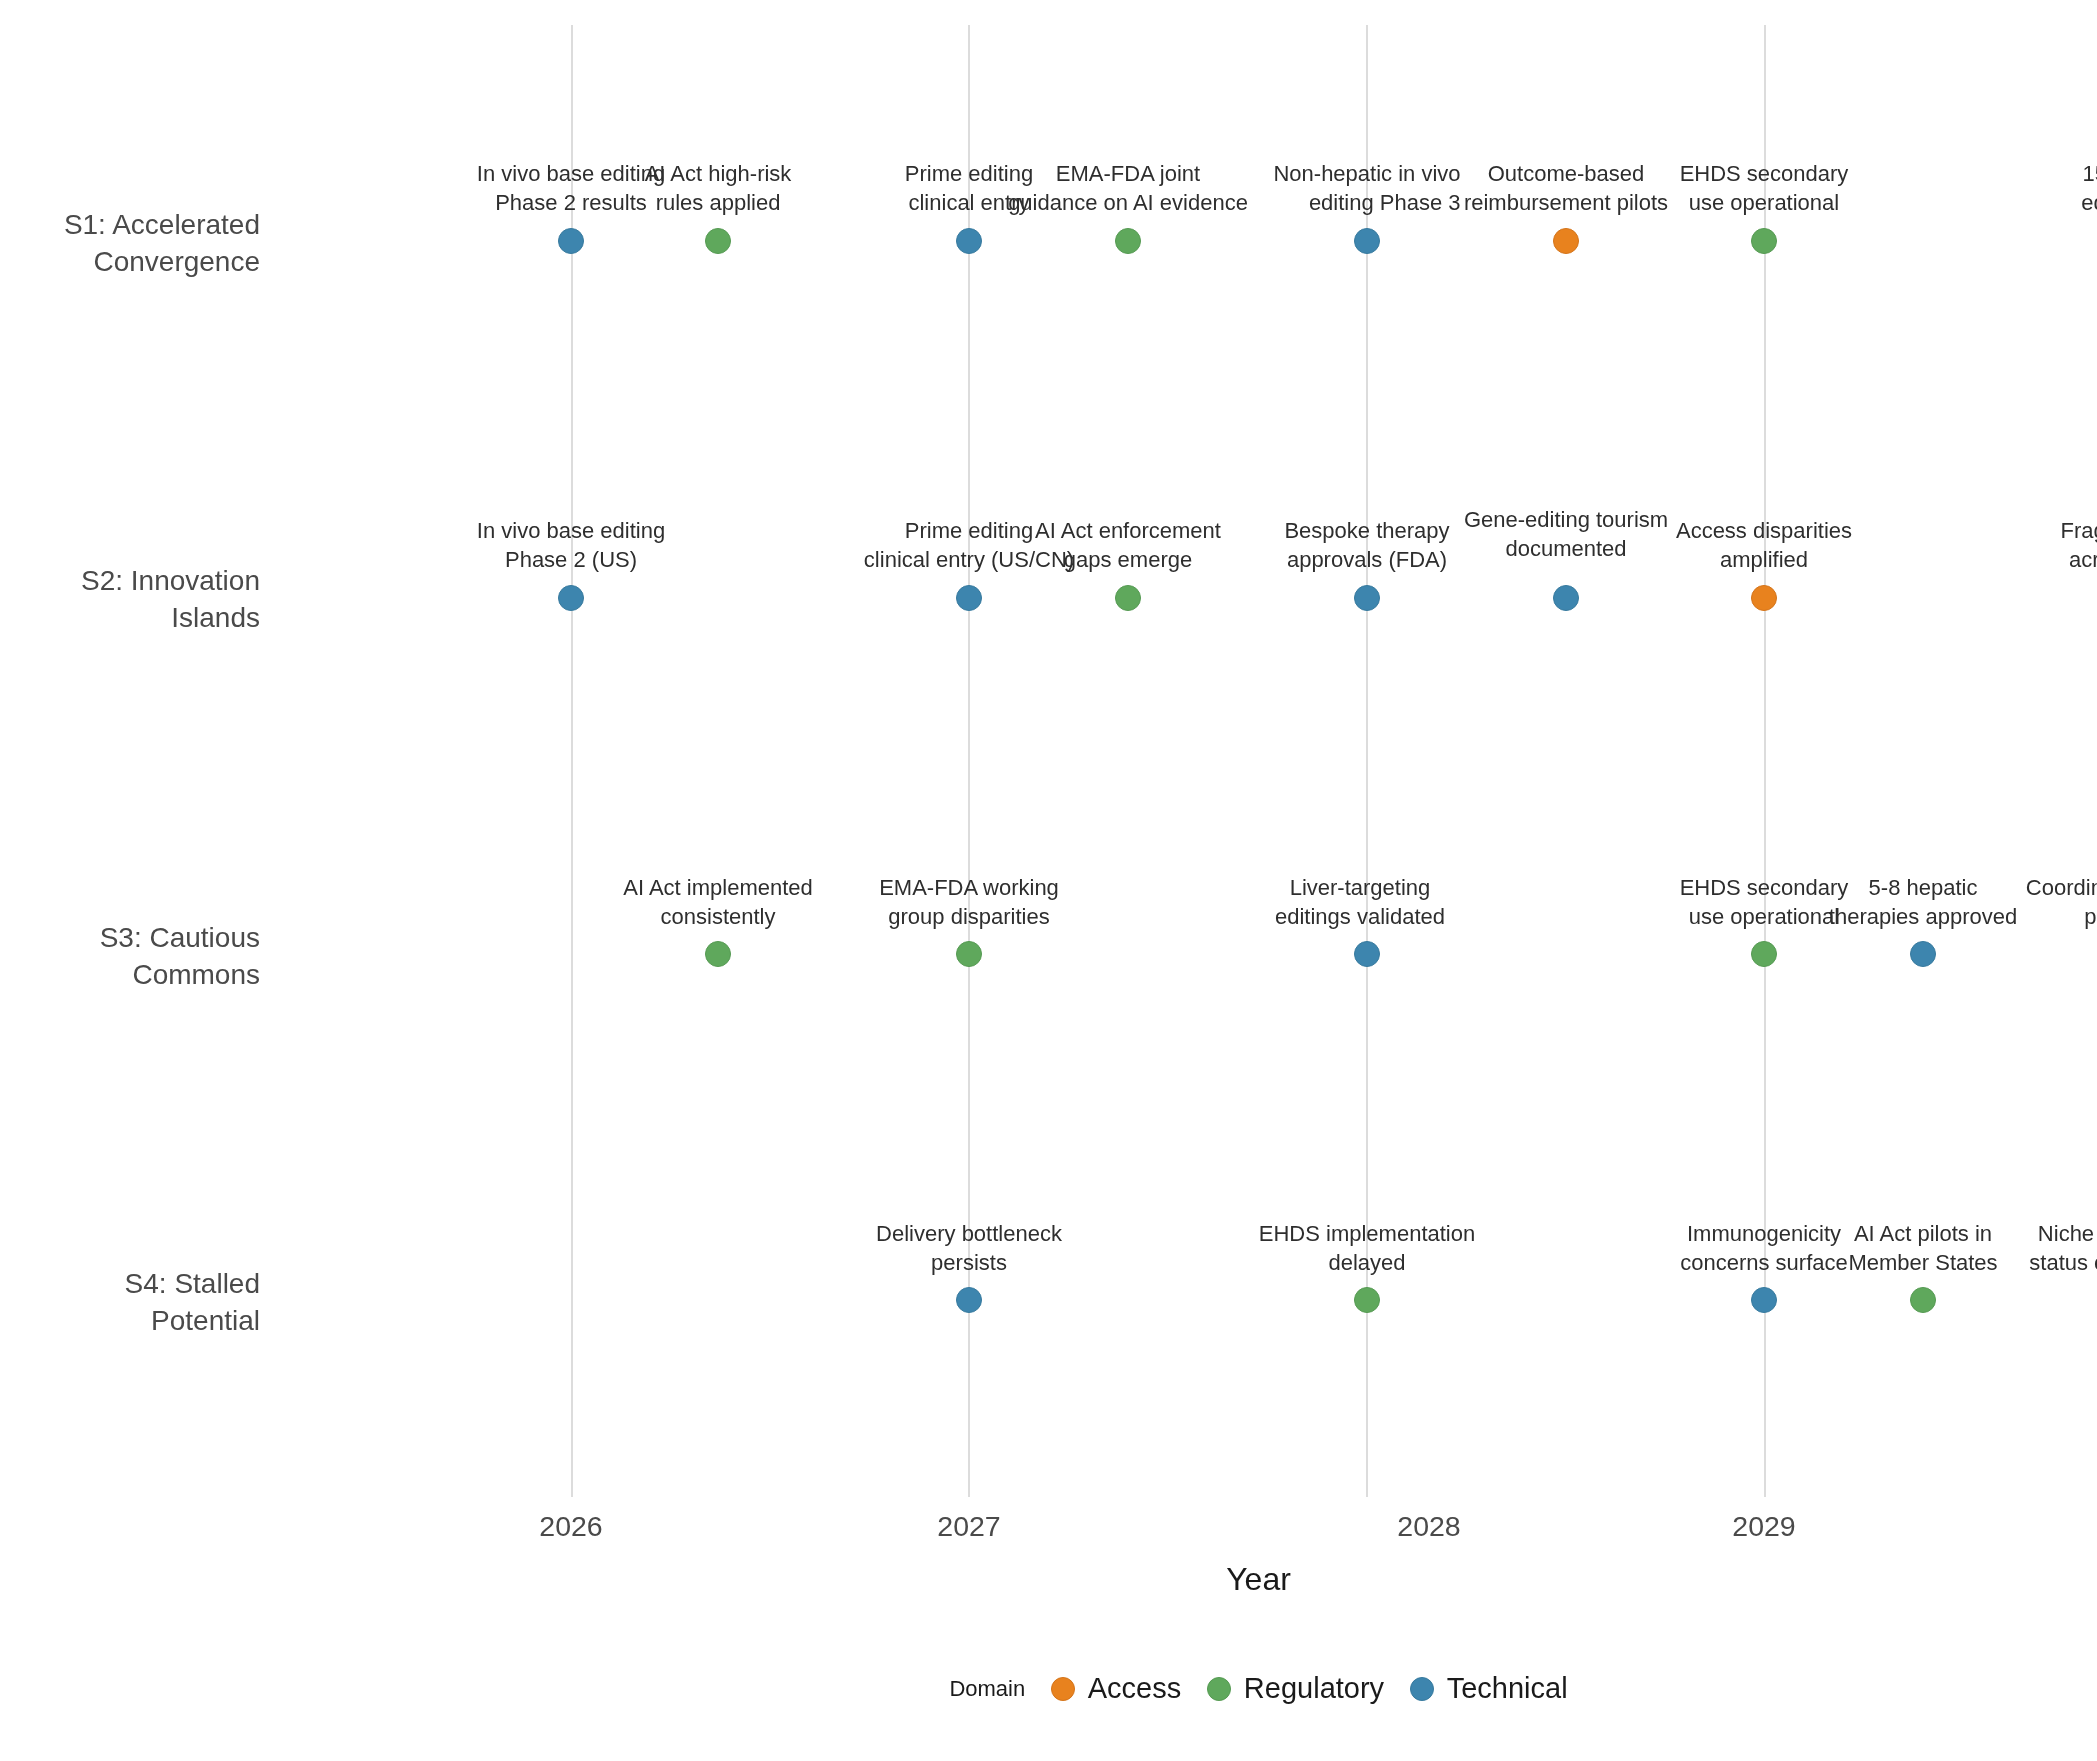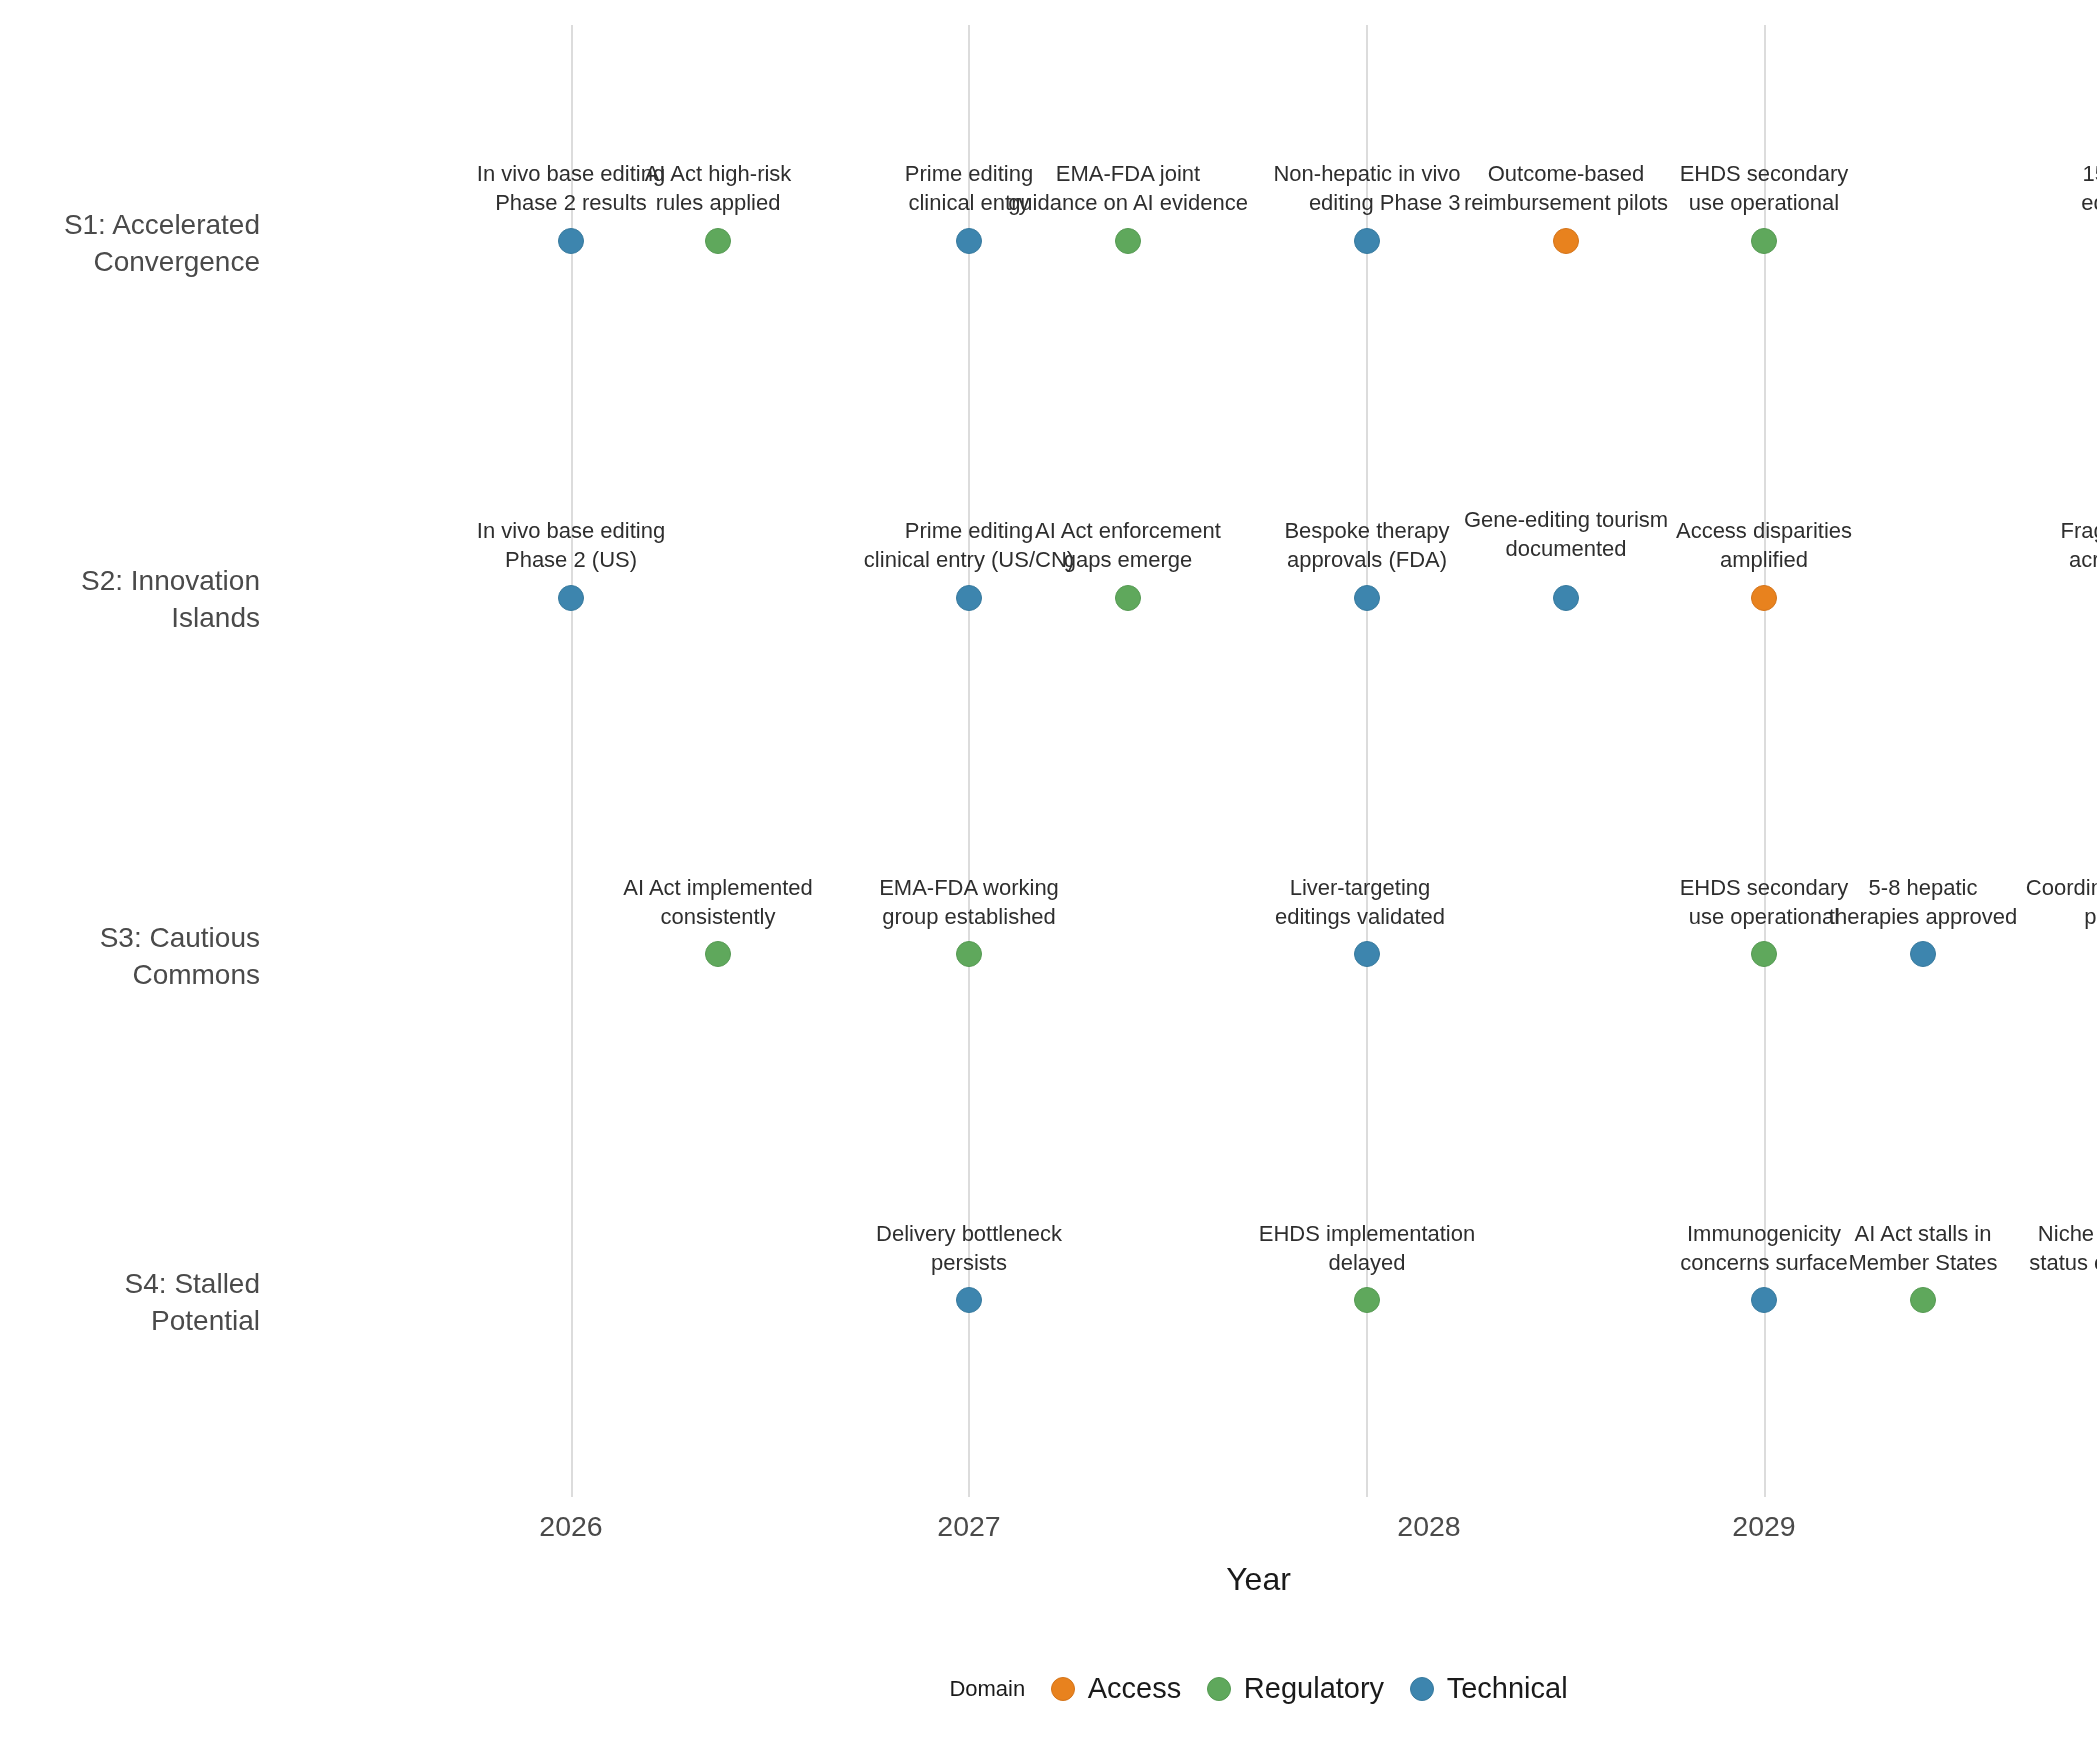--- a/index.html
+++ b/index.html
@@ -193,21 +193,21 @@
 amplified</div>
       <div class="marker-label" style="left: 2162px; top: 516px;">Fragmented portfolio
 across jurisdictions</div>
       <div class="row-label" style="top: 919px;">S3: Cautious
 Commons</div>
       <div class="marker regulatory" title="AI Act implemented consistently" style="left: 718px; top: 954px;"></div>
       <div class="marker-label" style="left: 718px; top: 873px;">AI Act implemented
 consistently</div>
       <div class="marker regulatory" title="EMA-FDA working group established" style="left: 969px; top: 954px;"></div>
       <div class="marker-label" style="left: 969px; top: 873px;">EMA-FDA working
-group established</div>
+group disparities</div>
       <div class="marker technical" title="Liver-targeting editings validated" style="left: 1367px; top: 954px;"></div>
       <div class="marker-label" style="left: 1360px; top: 873px;">Liver-targeting
 editings validated</div>
       <div class="marker regulatory" title="EHDS secondary use operational" style="left: 1764px; top: 954px;"></div>
       <div class="marker-label" style="left: 1764px; top: 873px;">EHDS secondary
 use operational</div>
       <div class="marker technical" title="5-8 hepatic therapies approved" style="left: 1923px; top: 954px;"></div>
       <div class="marker-label" style="left: 1923px; top: 873px;">5-8 hepatic
 therapies approved</div>
       <div class="marker access" title="Coordinated HTA pilots" style="left: 2110px; top: 954px;"></div>
@@ -218,21 +218,21 @@
       <div class="marker technical" title="Delivery bottleneck persists" style="left: 969px; top: 1300px;"></div>
       <div class="marker-label" style="left: 969px; top: 1219px;">Delivery bottleneck
 persists</div>
       <div class="marker regulatory" title="EHDS implementation delayed" style="left: 1367px; top: 1300px;"></div>
       <div class="marker-label" style="left: 1367px; top: 1219px;">EHDS implementation
 delayed</div>
       <div class="marker technical" title="Immunogenicity concerns surface" style="left: 1764px; top: 1300px;"></div>
       <div class="marker-label" style="left: 1764px; top: 1219px;">Immunogenicity
 concerns surface</div>
       <div class="marker regulatory" title="AI Act stalls in Member States" style="left: 1923px; top: 1300px;"></div>
-      <div class="marker-label" style="left: 1923px; top: 1219px;">AI Act stalls in
+      <div class="marker-label" style="left: 1923px; top: 1219px;">AI Act pilots in
 Member States</div>
       <div class="marker access" title="Niche modality status confirmed" style="left: 2110px; top: 1300px;"></div>
       <div class="marker-label" style="left: 2110px; top: 1219px;">Niche modality
 status confirmed</div>
     </div>
 
   <div class="axis-title" id="axis-title">Year</div>
 
   <div class="legend" id="legend">
     <div class="legend-title">Domain</div>

